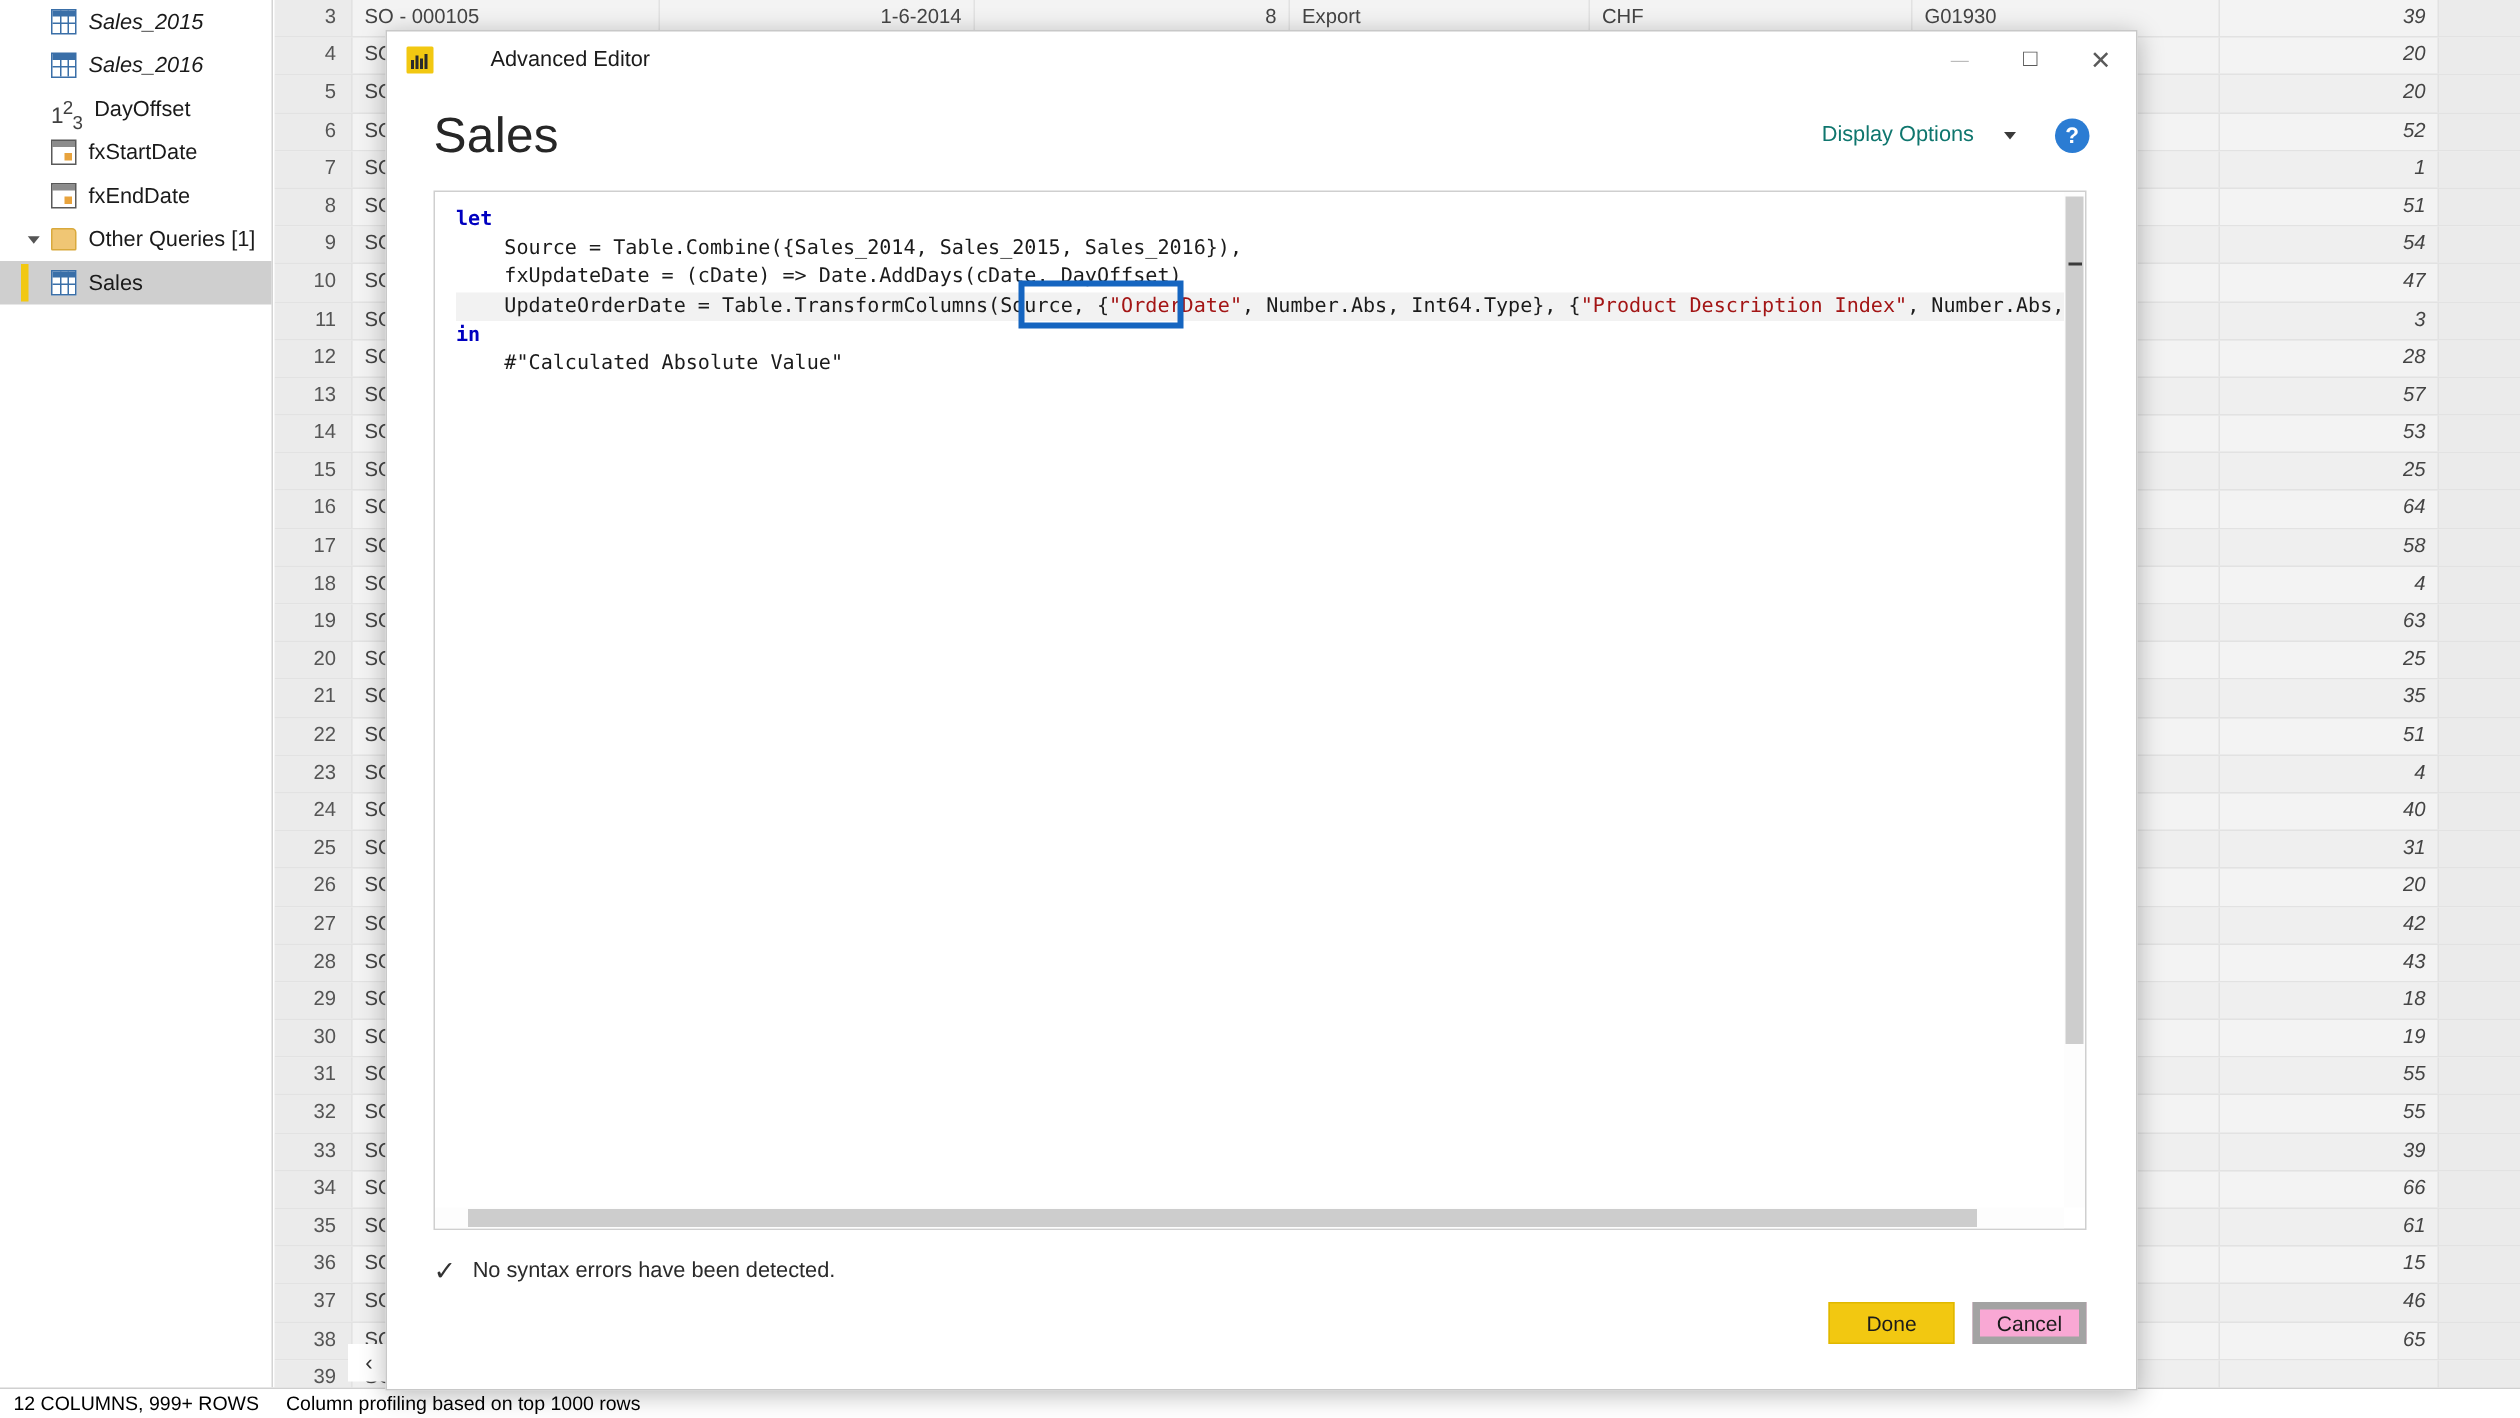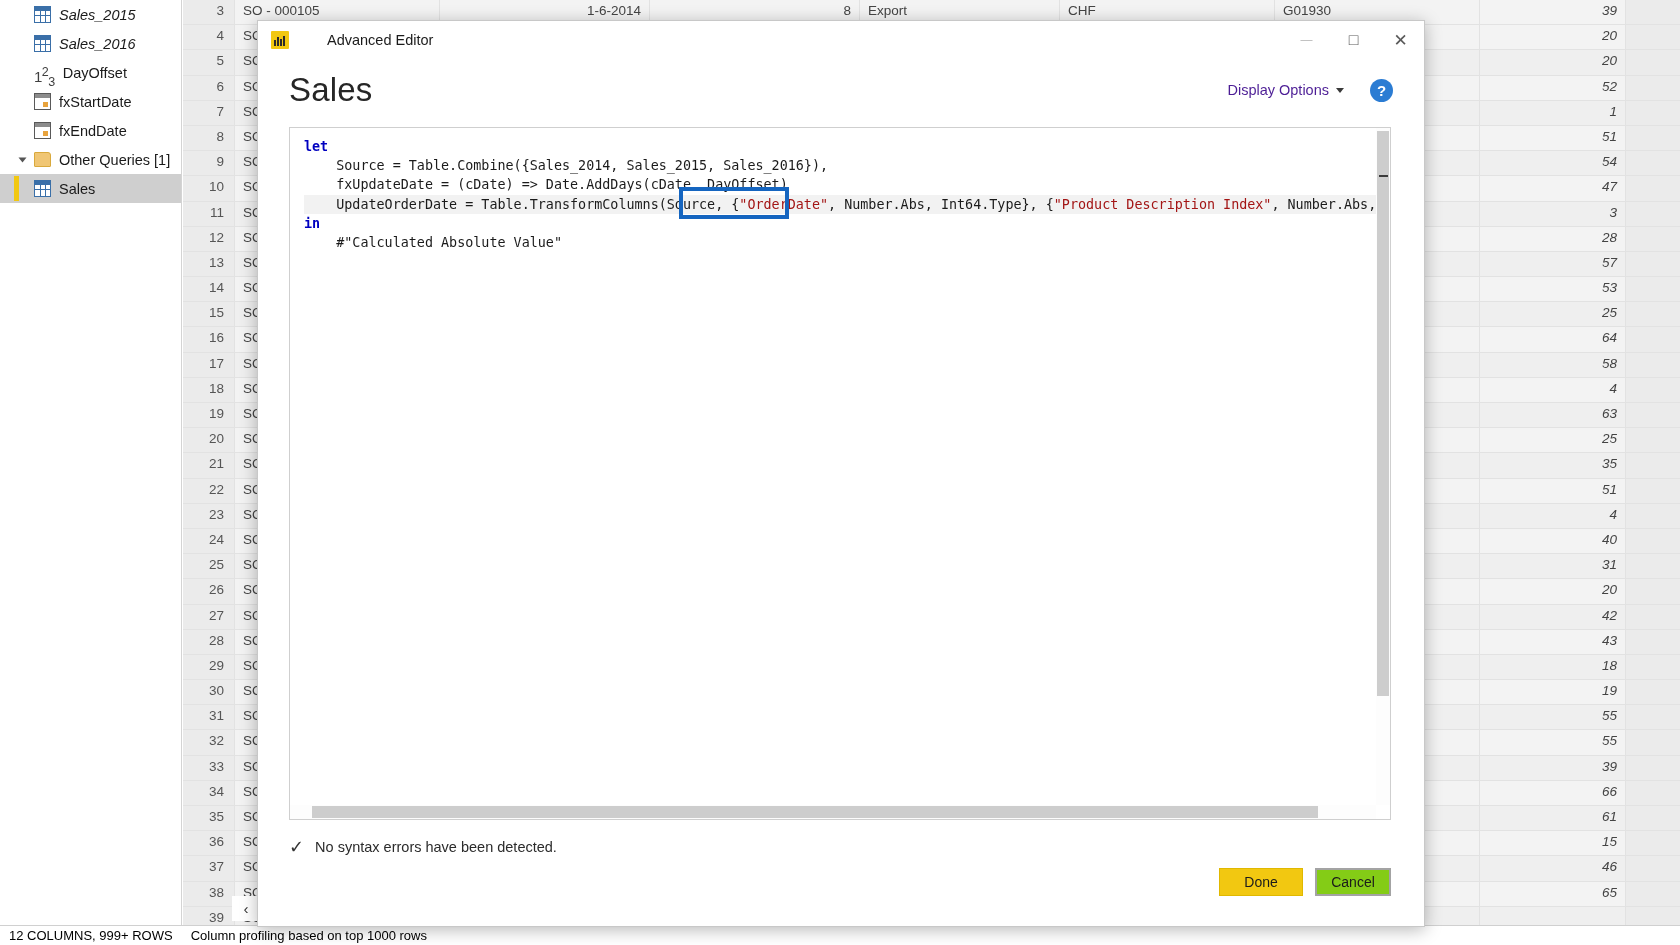--- a/index.html
+++ b/index.html
@@ -108,21 +108,21 @@
       linear-gradient(#2b2b2b,#2b2b2b) 6px 3px/2px 7px no-repeat,
       linear-gradient(#2b2b2b,#2b2b2b) 9px 0/2px 10px no-repeat;
   }
   #wincontrols { margin-left:auto; display:flex; height:38px; }
   .wc { width:47px; height:38px; display:flex; align-items:center; justify-content:center;
         font-size:14px; color:#5a5a5a; }
 
   #dlg-head { display:flex; align-items:center; padding:0 31px 0 31px; height:62px; flex:0 0 62px; }
   #dlg-qname { font-size:33px; font-weight:400; color:#262626; letter-spacing:.2px; }
   #head-right { margin-left:auto; display:flex; align-items:center; gap:26px; }
-  #display-options { font-size:14.5px; color:#4c1d95; display:flex; align-items:center; gap:7px; }
+  #display-options { font-size:14.5px; color:#0f766e; display:flex; align-items:center; gap:20px; }
   .caret-dn { width:0;height:0;border-left:4px solid transparent;border-right:4px solid transparent;border-top:5px solid #3a3a3a; }
   #help-icon {
     width:23px;height:23px;border-radius:50%;background:#2b7cd3;color:#fff;
     font-size:15px; font-weight:bold; display:flex;align-items:center;justify-content:center;
   }
 
   
   #code-wrap {
     margin:6px 33px 0 31px; border:1px solid #cfcfcf; background:#fff;
     flex:1; position:relative; overflow:hidden;
@@ -147,21 +147,21 @@
   #vsb { position:absolute; right:0; top:0; width:14px; bottom:14px; background:#fdfdfd; }
   #vsb .thumb { position:absolute; left:1px; top:3px; width:12px; height:565px; background:#cdcdcd; }
   #vsb .mark { position:absolute; left:3px; top:47px; width:9px; height:2px; background:#3b3b3b; }
   #hsb { position:absolute; left:0; right:14px; bottom:0; height:14px; background:#fdfdfd; }
   #hsb .thumb { position:absolute; left:22px; top:1px; width:1006px; height:12px; background:#cdcdcd; }
 
   #syntax-row { display:flex; align-items:center; gap:11px; padding:12px 0 0 31px; height:42px; flex:0 0 42px; font-size:14.5px; color:#2b2b2b; }
   .check { color:#333; font-size:18px; line-height:1; }
 
   #dlg-footer { display:flex; justify-content:flex-end; align-items:center; gap:12px; padding:0 33px 25px 0; flex:0 0 64px; }
-  .btn { height:28px; min-width:76px; font-size:14px; border:2px solid #a3a3a3; background:#84cc16; color:#1b1b1b;
+  .btn { height:28px; min-width:76px; font-size:14px; border:5px solid #a3a3a3; background:#f9a8d4; color:#1b1b1b;
          display:flex; align-items:center; justify-content:center; }
   .btn.primary { background:#f2c811; border:1px solid #e0b800; color:#1b1b1b; min-width:84px; }
 </style>
 </head>
 <body>
 
 <div id="bg">
 
   <div id="queries-pane">
     <div class="q-item italic" style="top:0">

